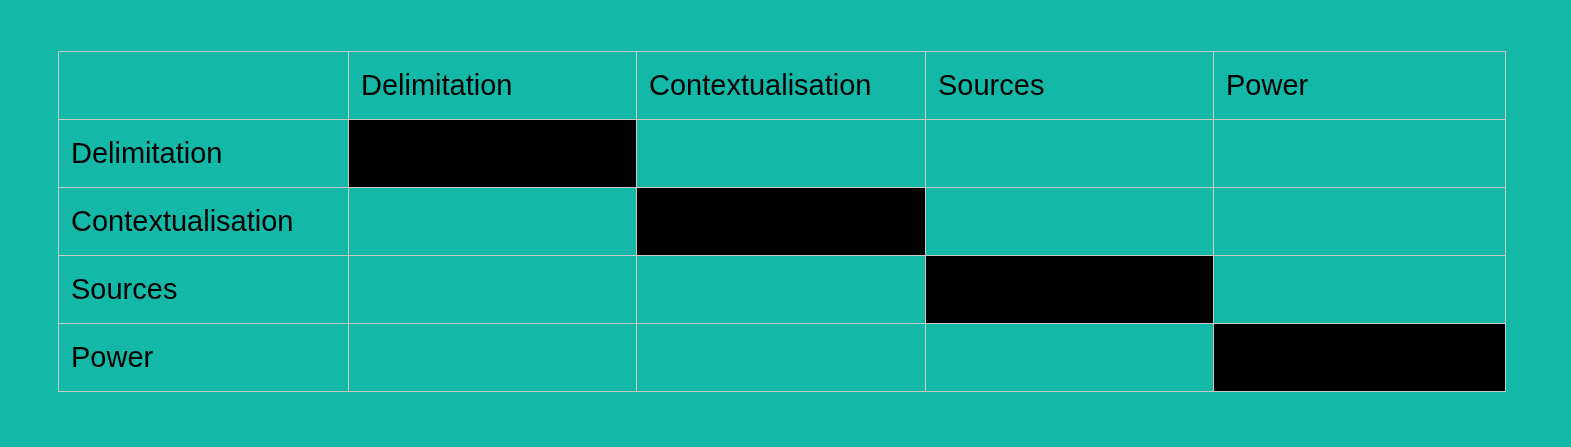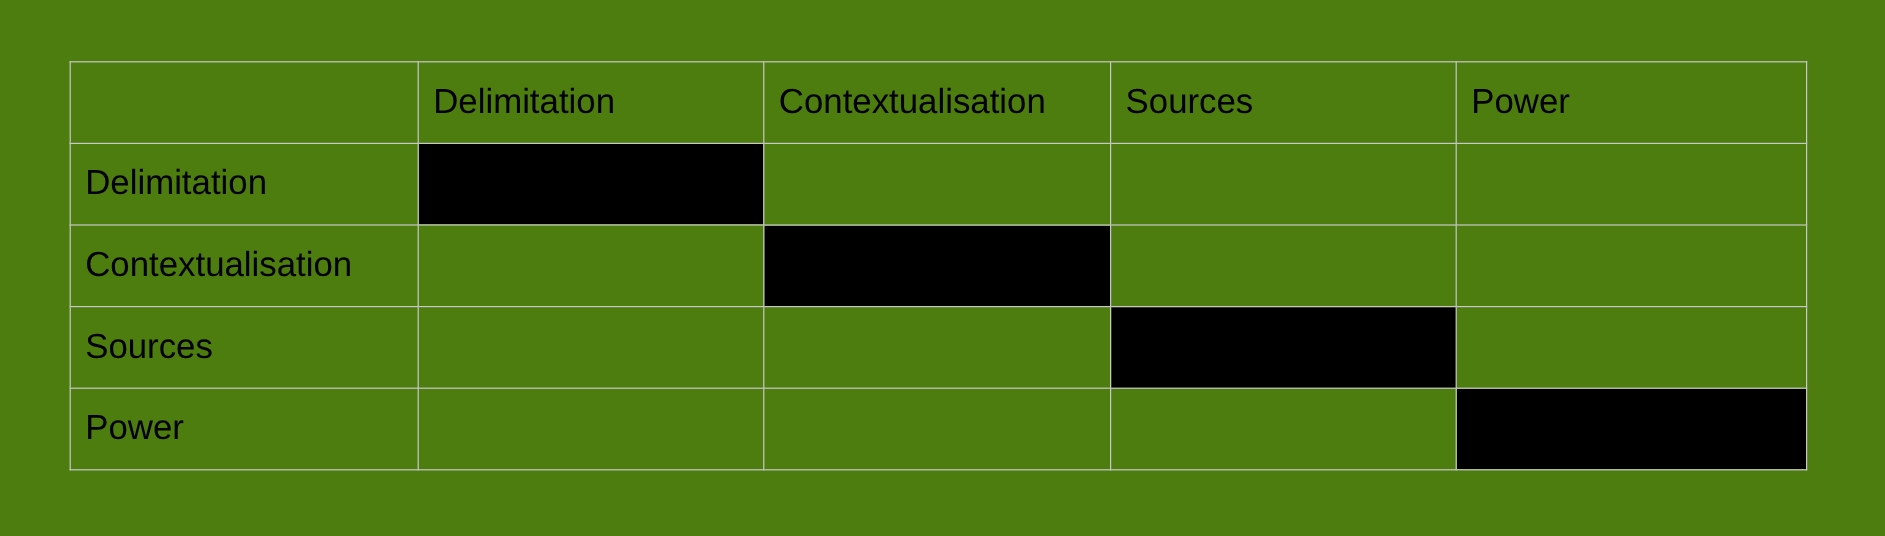--- a/index.html
+++ b/index.html
@@ -4,21 +4,21 @@
 <style>
   html, body {
     margin: 0;
     padding: 0;
     background: #ffffff;
   }
   .page {
     position: relative;
     width: 1571px;
     height: 447px;
-    background: #4d7c0f;
+    background: #14b8a6;
     font-family: "Liberation Sans", sans-serif;
     color: #000000;
     overflow: hidden;
   }
   table.matrix {
     position: absolute;
     left: 58px;
     top: 51px;
     border-collapse: collapse;
     table-layout: fixed;

